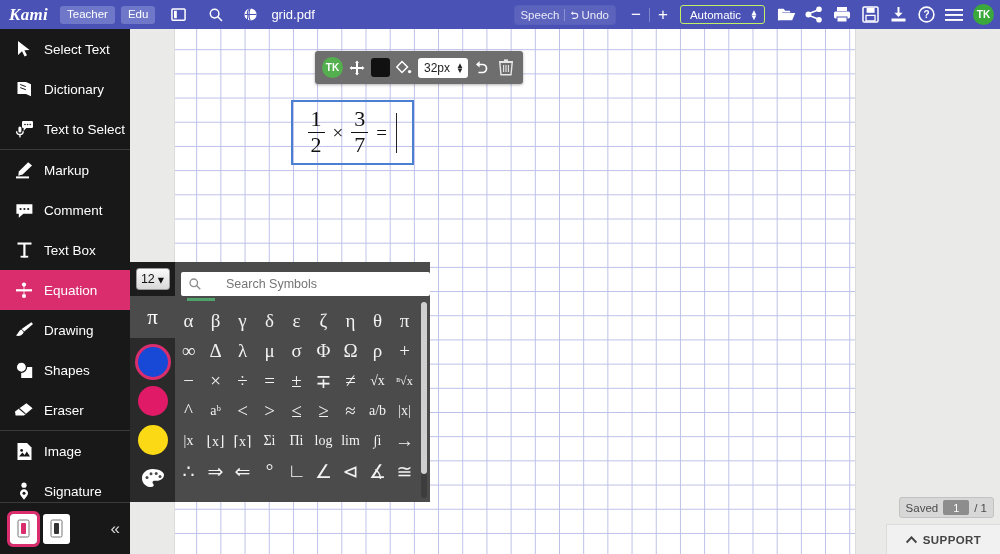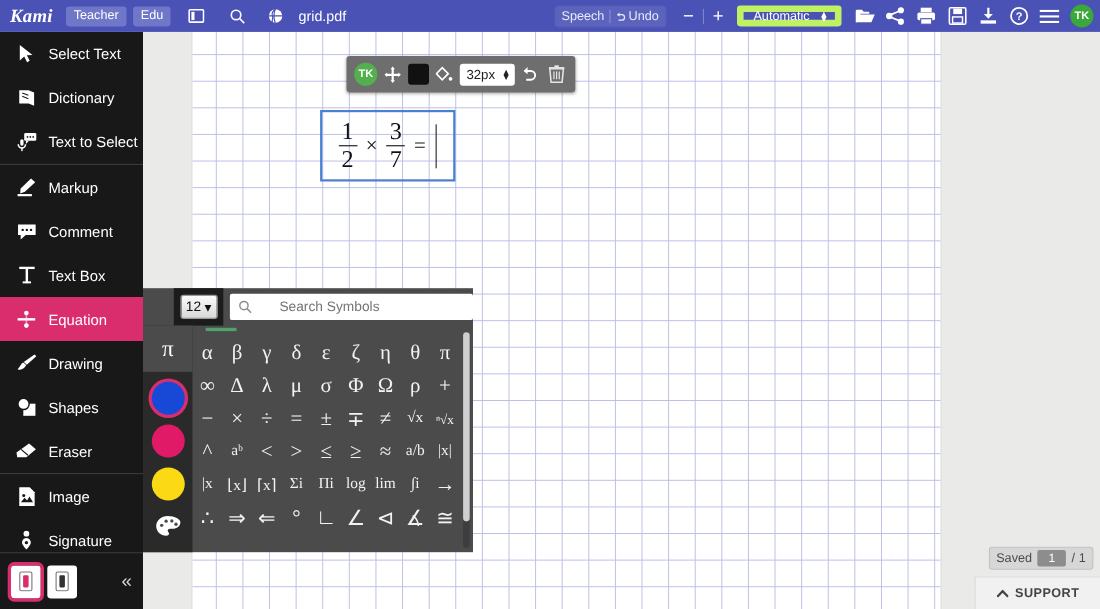--- a/index.html
+++ b/index.html
@@ -50,21 +50,21 @@
   }
   .saved-grp .s1 { padding: 0 5px; color: #e9eaf7; }
   .saved-grp .sep { width:1px; height:12px; background:#8a90d4; }
   .saved-grp .s2 { padding: 0 6px 0 4px; color: #e9eaf7; display:flex; align-items:center; gap:2px;}
   .zoom-btn {
     width: 22px; height: 22px; display:flex; align-items:center; justify-content:center;
     font-size: 17px; color:#fff; cursor:pointer;
   }
   .zoom-div { width:1px; height:14px; background:#7d84cc; margin:0 2px; }
   .zoom-select {
-    border:6px solid #bef264; border-radius:3px;
+    border:1px solid #bef264; border-radius:3px;
     height:19px; font-size:11.5px; color:#fff;
     display:flex; align-items:center; gap:9px;
     padding: 0 6px 0 9px; margin: 0 7px 0 6px; cursor:pointer;
   }
   .updown { display:flex; flex-direction:column; line-height:5px; font-size:8px; }
   .icon-btn {
     width: 28px; height: 29px;
     display:flex; align-items:center; justify-content:center;
     cursor: pointer;
   }
@@ -171,21 +171,21 @@
     padding: 0 4px 0 6px; font-size: 12px; color:#222; cursor:pointer;
   }
 
   
   .sympanel {
     position:absolute; left: 130px; top: 262px;
     width: 300px; height: 240px;
     background: #4b4b4b;
     z-index: 40;
   }
-  .sp-top { height: 34px; display:flex; align-items:center;padding-left:28px; }
+  .sp-top { height: 34px; display:flex; align-items:flex-end; }
   .fontsize-chip {
     width:45px; height:34px; background:#1c1c1c;
     display:flex; align-items:center; justify-content:center; flex:none;
   }
   .fontsize-inner {
     background: linear-gradient(#fbfbfb,#d8d8d8);
     border:1px solid #999; border-radius:3px;
     width:34px; height:22px; font-size:12.5px; color:#111;
     display:flex; align-items:center; justify-content:center; gap:3px; cursor:pointer;
   }

